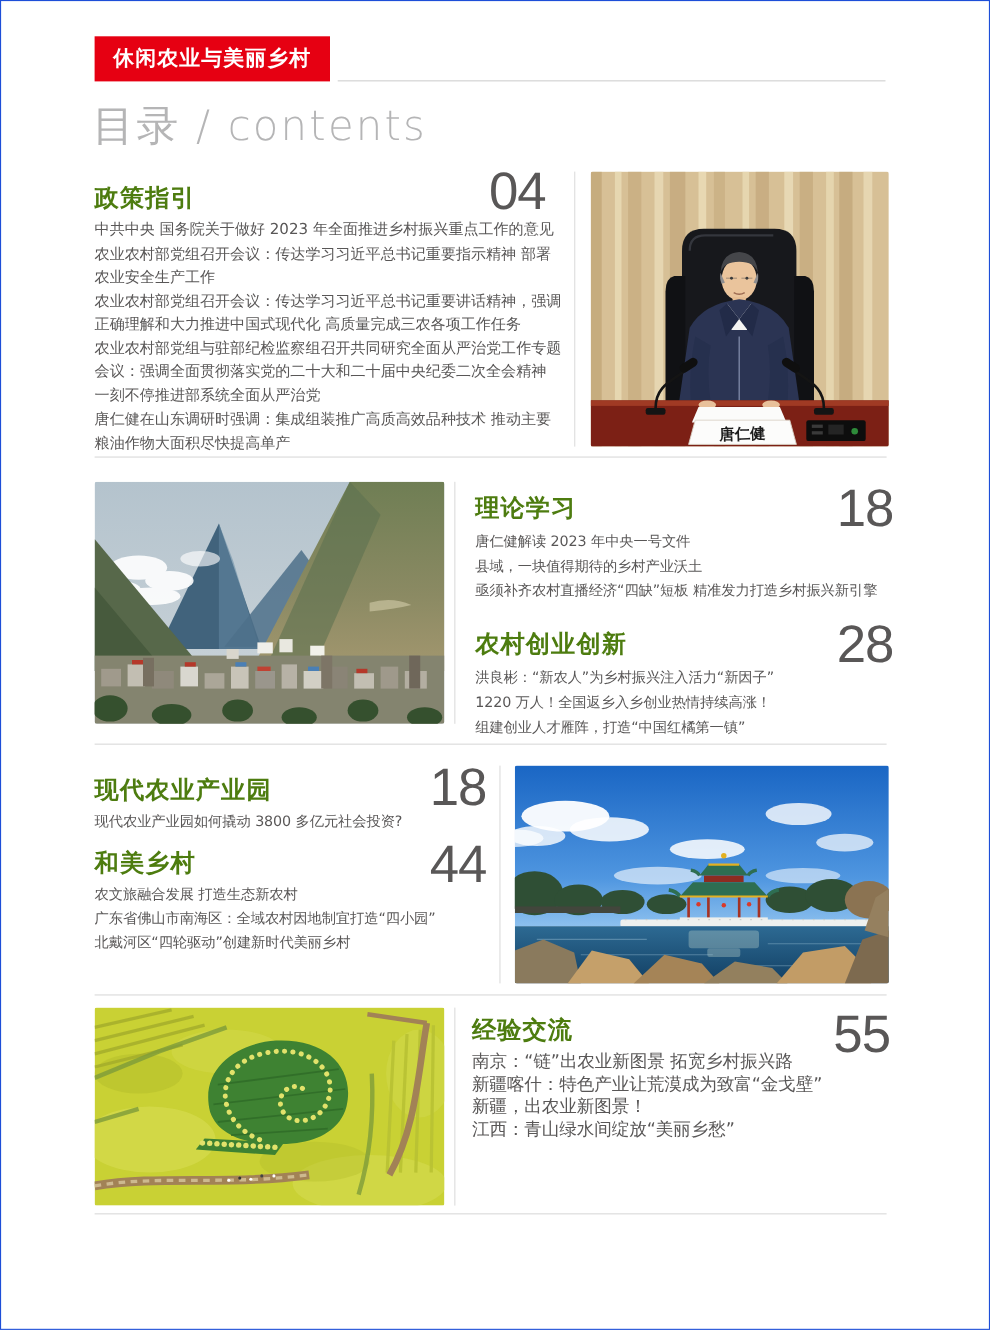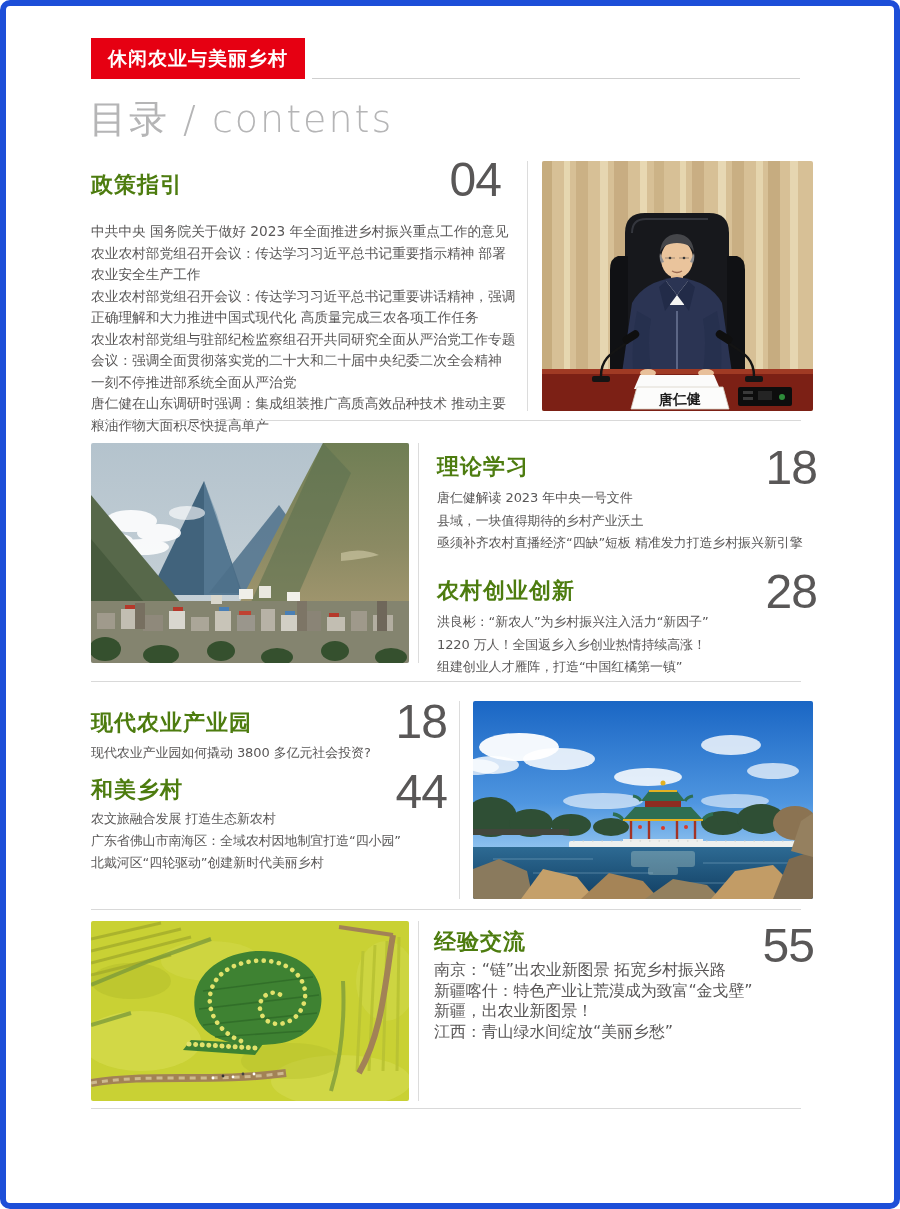--- a/index.html
+++ b/index.html
@@ -1,34 +1,34 @@
 <!DOCTYPE html>
 <html><head>
 <meta charset="utf-8">
 <style>
   html,body{margin:0;padding:0;background:#ffffff;}
   body{width:900px;height:1209px;position:relative;font-family:"DejaVu Sans","Liberation Sans",sans-serif;}
-  .page{position:absolute;inset:0;background:#ffffff;border:6px solid #1d4ed8;border-radius:10px;box-sizing:border-box;overflow:hidden;text-decoration:underline;}
+  .page{position:absolute;inset:0;background:#ffffff;border:1px solid #1d4ed8;border-radius:0;box-sizing:border-box;overflow:hidden;text-decoration:underline;}
 
   .badge{position:absolute;left:85px;top:32px;height:41px;line-height:41px;padding:0 17px;
          background:#e60012;color:#ffffff;font-size:19px;font-weight:bold;letter-spacing:1px;}
   .header-rule{position:absolute;left:306px;right:94px;top:72px;height:1px;background:#cfcfcf;}
   .toc-title{position:absolute;left:83px;top:88px;margin:0;font-size:38px;font-weight:300;
              color:#b5b5b6;letter-spacing:2px;}
 
   .row{position:absolute;left:85px;width:722px;}
   .hrule{position:absolute;left:85px;right:93px;height:1px;background:#d9d9d9;}
   .vrule{position:absolute;width:1px;background:#dcdcdc;}
 
   .sec-title{margin:0;font-size:22px;font-weight:bold;color:#4d7c0f;letter-spacing:1px;position:absolute;}
   .pnum{position:absolute;font-size:48px;line-height:50px;font-weight:500;color:#595757;letter-spacing:-1px;
         font-family:"Liberation Sans","DejaVu Sans",sans-serif;}
   .art{margin:0;color:#595757;}
   .arts{position:absolute;}
-  .r1 .arts{font-size:13.7px;line-height:21.5px;width:428px;margin-top:17px;}
+  .r1 .arts{font-size:13.7px;line-height:21.5px;width:428px;}
   .rcol .arts{font-size:13px;line-height:22.5px;width:380px;letter-spacing:-0.1px;}
   .r3col .arts{font-size:13px;line-height:22px;width:356px;letter-spacing:-0.1px;}
   .r4col .arts{font-size:16px;line-height:20.5px;width:380px;letter-spacing:-0.1px;}
   figure{margin:0;position:absolute;}
   figure svg{display:block;border-radius:2px;}
 </style>
 </head>
 <body>
 
 <div class="page">

